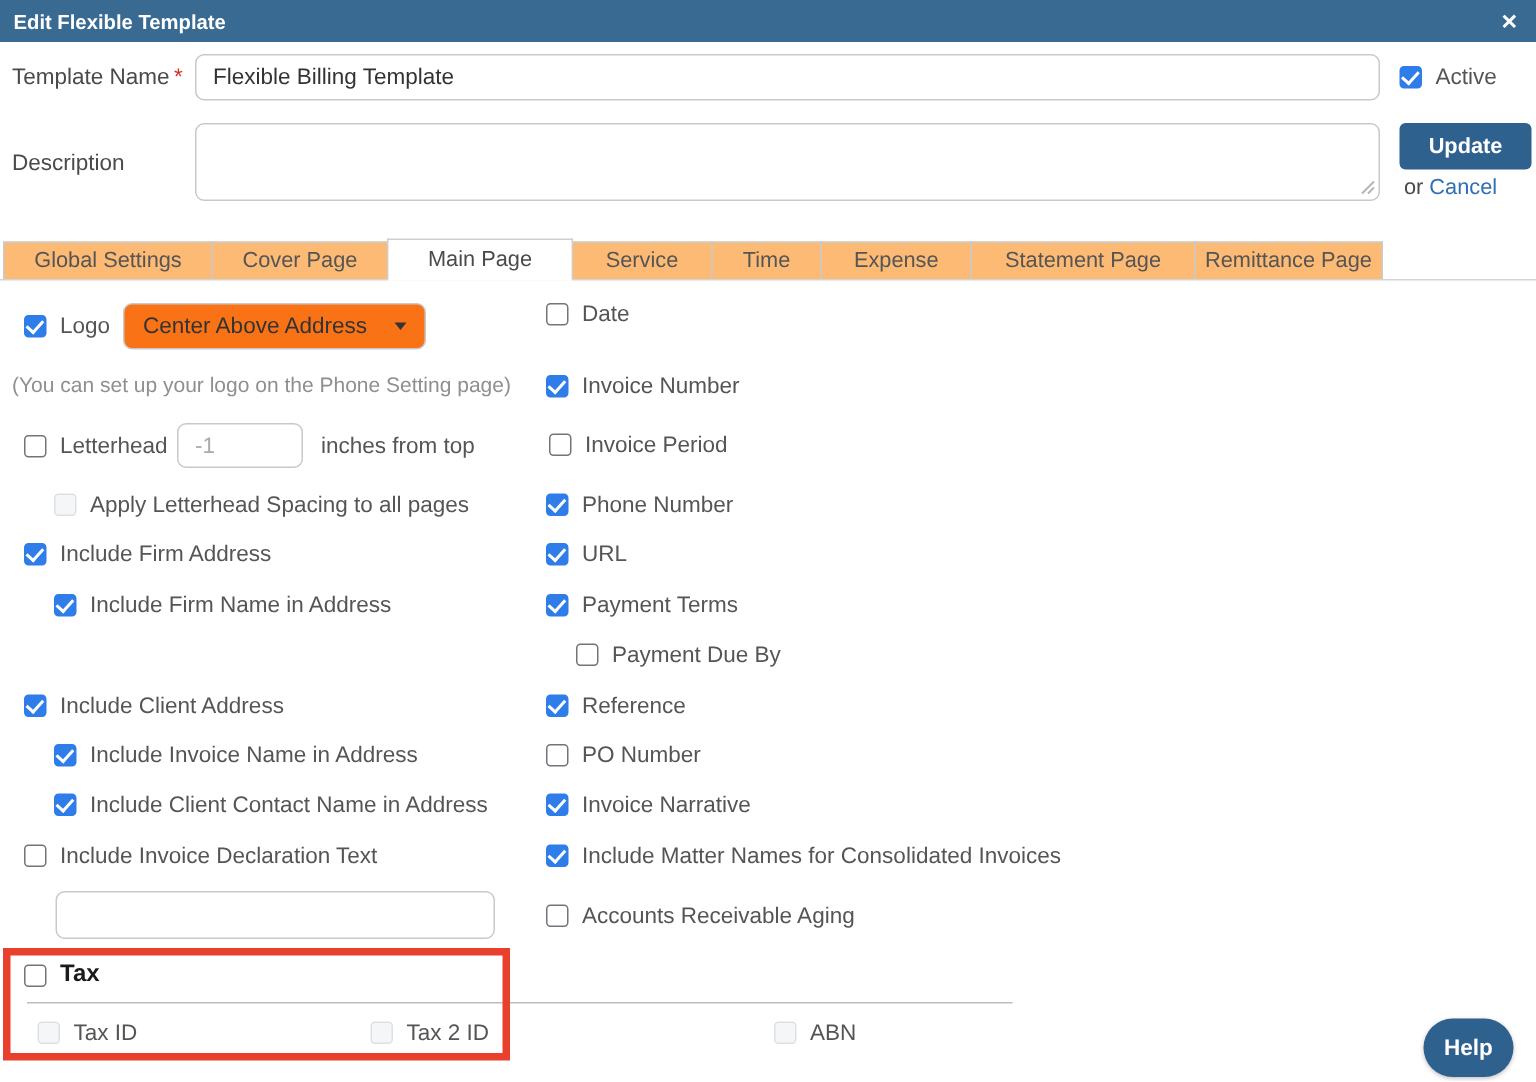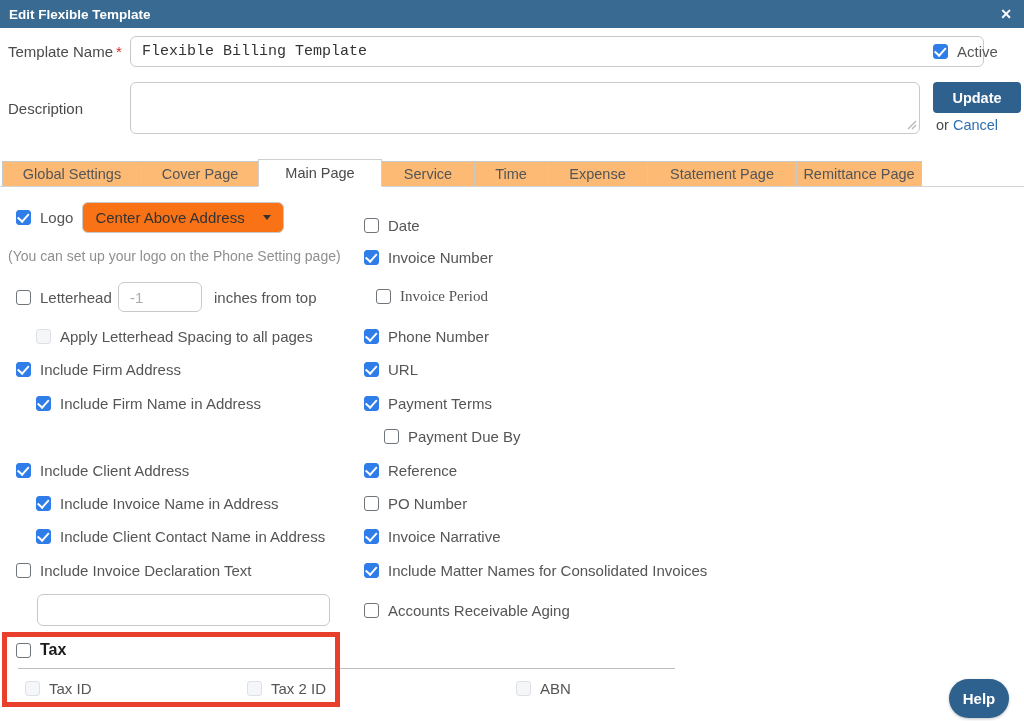--- a/index.html
+++ b/index.html
@@ -18,21 +18,21 @@
   .titlebar .title{color:#fff;font-size:13.5px;font-weight:bold;flex:1;}
   .titlebar .close{color:#fff;font-size:14px;font-weight:bold;cursor:pointer;line-height:1;}
   
   .field-label{position:absolute;font-size:15px;color:#4a4a4a;}
   .req{color:#cf3124;margin-left:3px;}
   .text-input{
     box-sizing:border-box;border:1px solid #c9c9c9;border-radius:6px;
     font-family:"Liberation Sans",sans-serif;font-size:15px;color:#333;
     padding:0 11px;outline:none;background:#fff;
   }
-  #tpl-name-input{position:absolute;left:130px;top:36px;width:854px;height:31px;font-family:Liberation Mono, monospace;}
+  #tpl-name-input{position:absolute;left:130px;top:36px;width:790px;height:31px;}
   #description-area{
     position:absolute;left:130px;top:82px;width:790px;height:52px;
     box-sizing:border-box;border:1px solid #c9c9c9;border-radius:6px;
     resize:none;font-family:"Liberation Sans",sans-serif;font-size:15px;padding:6px 11px;outline:none;
   }
   .grip{position:absolute;left:906px;top:119px;pointer-events:none;}
   .check-row{position:absolute;height:30px;display:flex;align-items:center;gap:9px;font-size:15px;color:#555;}
   .cb{
     width:15px;height:15px;box-sizing:border-box;flex:none;
     border:1.6px solid #70757a;border-radius:3px;background:#fff;position:relative;cursor:pointer;
@@ -196,29 +196,29 @@
   <span class="cb disabled"></span>
   <span>Tax 2 ID</span>
 </div>
 <div class="check-row" style="left:516px;top:673px;">
   <span class="cb disabled"></span>
   <span>ABN</span>
 </div>
 
 <div class="highlight-box"></div>
 
-<div class="check-row" style="left:364px;top:210px;">
+<div class="check-row" style="left:364px;top:194px;">
   <span class="cb"></span>
   <span>Date</span>
 </div>
 <div class="check-row" style="left:364px;top:242px;">
   <span class="cb checked"></span>
   <span>Invoice Number</span>
 </div>
-<div class="check-row" style="left:376px;top:281px;font-family:Liberation Serif, serif;">
+<div class="check-row" style="left:366px;top:281px;">
   <span class="cb"></span>
   <span>Invoice Period</span>
 </div>
 <div class="check-row" style="left:364px;top:321px;">
   <span class="cb checked"></span>
   <span>Phone Number</span>
 </div>
 <div class="check-row" style="left:364px;top:354px;">
   <span class="cb checked"></span>
   <span>URL</span>

